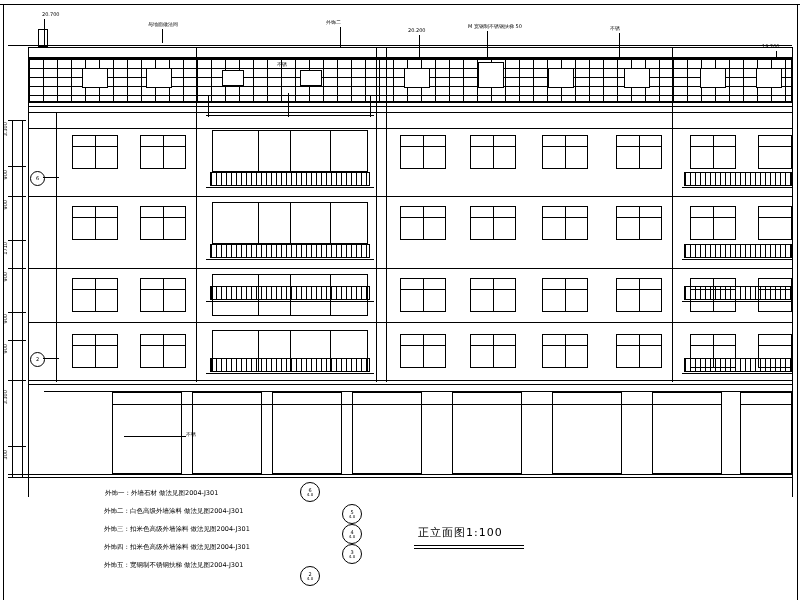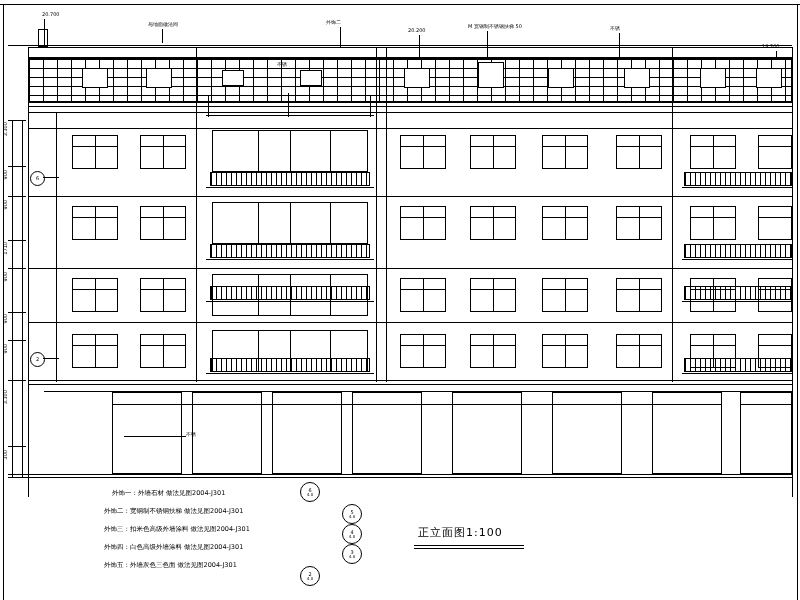--- a/index.html
+++ b/index.html
@@ -264,25 +264,25 @@
   <div class="vtxt" style="left:2px;top:314px;">900</div>
   <div class="vtxt" style="left:2px;top:344px;">900</div>
   <div class="vtxt" style="left:2px;top:390px;">3.300</div>
   <div class="vtxt" style="left:2px;top:450px;">300</div>
 
   <div class="circ" style="left:30px;top:171px;width:13px;height:13px;">6</div>
   <div class="ln h" style="left:43px;top:177px;width:16px;"></div>
   <div class="circ" style="left:30px;top:352px;width:13px;height:13px;">2</div>
   <div class="ln h" style="left:43px;top:358px;width:16px;"></div>
 
-  <div class="leg" style="left:112px;top:489px;">外饰一：外墙石材    做法见图2004-J301</div>
-  <div class="leg" style="left:104px;top:507px;">外饰二：宽钢制不锈钢扶梯    做法见图2004-J301</div>
+  <div class="leg" style="left:105px;top:489px;">外饰一：外墙石材    做法见图2004-J301</div>
+  <div class="leg" style="left:104px;top:507px;">外饰二：白色高级外墙涂料    做法见图2004-J301</div>
   <div class="leg" style="left:104px;top:525px;">外饰三：扣米色高级外墙涂料    做法见图2004-J301</div>
-  <div class="leg" style="left:104px;top:543px;">外饰四：白色高级外墙涂料     做法见图2004-J301</div>
-  <div class="leg" style="left:104px;top:561px;">外饰五：外墙灰色三色面    做法见图2004-J301</div>
+  <div class="leg" style="left:104px;top:543px;">外饰四：扣米色高级外墙涂料     做法见图2004-J301</div>
+  <div class="leg" style="left:104px;top:561px;">外饰五：宽钢制不锈钢扶梯    做法见图2004-J301</div>
 
   <div class="circ" style="left:300px;top:482px;width:18px;height:18px;flex-direction:column;">
     <span style="font-size:5px;">6</span>
     <span style="font-size:4px;">4.0</span>
   </div>
   <div class="circ" style="left:342px;top:504px;width:18px;height:18px;flex-direction:column;">
     <span style="font-size:5px;">5</span>
     <span style="font-size:4px;">4.0</span>
   </div>
   <div class="circ" style="left:342px;top:524px;width:18px;height:18px;flex-direction:column;">

